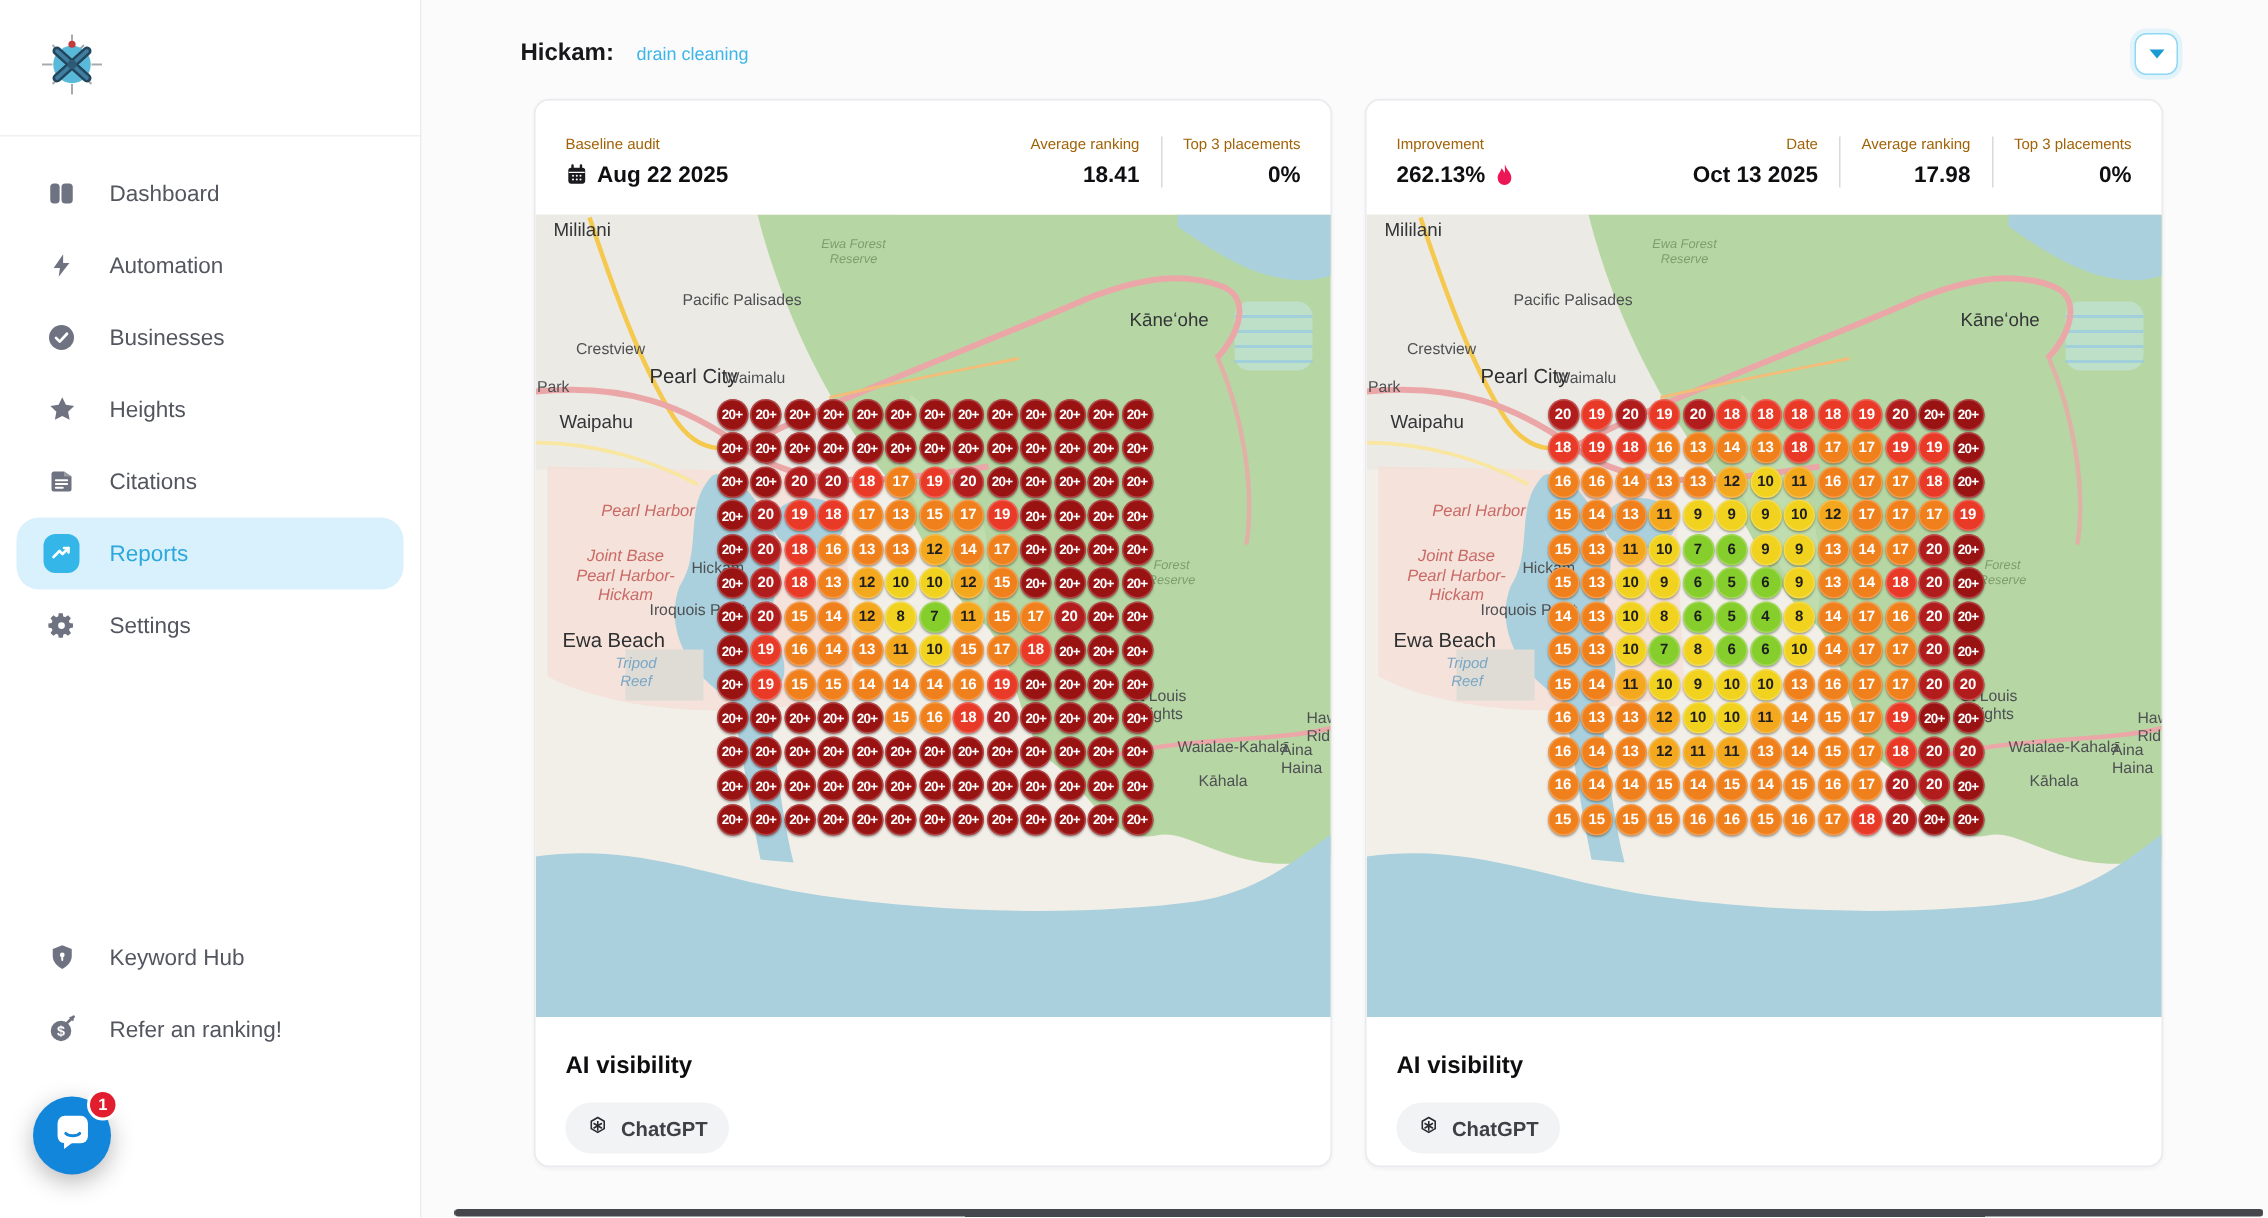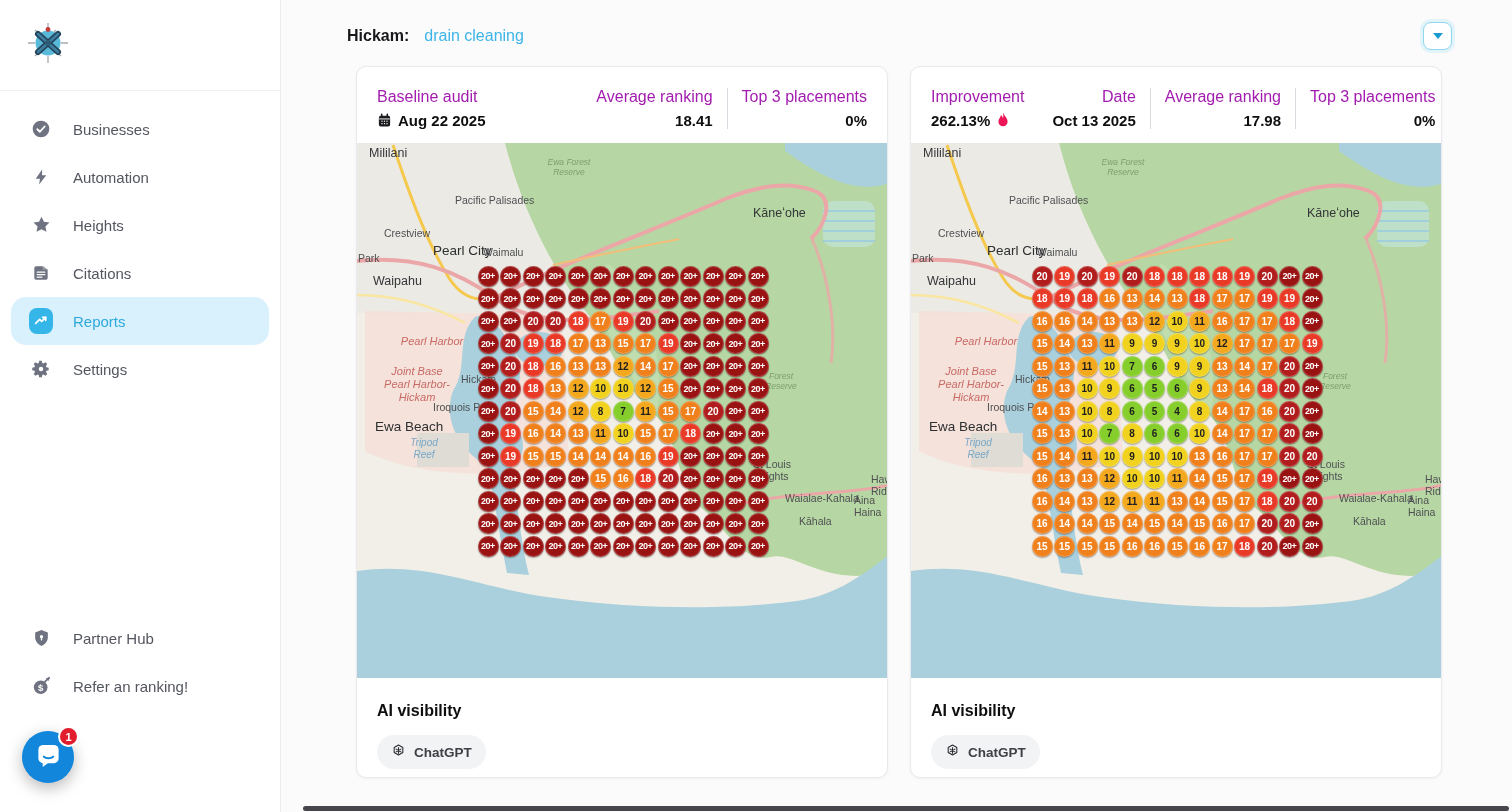--- a/index.html
+++ b/index.html
@@ -29,36 +29,36 @@
   }
   .chat-badge {
     position:absolute; right:-5px; top:-5px; min-width:21px; height:21px; border-radius:11px;
     background:var(--badge,#e11d2e); border:2px solid #fff; color:#fff; font-size:11px; font-weight:bold;
     display:flex; align-items:center; justify-content:center; padding:0 4px;
   }
   
   .main { margin-left:281px; height:812px; position:relative; }
   .topbar { display:flex; align-items:center; justify-content:space-between; padding:22px 60px 16px 66px; }
   .kw-label { font-weight:bold; font-size:16px; color:#18181b; }
-  .kw-value { color:var(--kw,#3db5e8); font-size:16px; margin-left:15px; cursor:pointer; }
+  .kw-value { color:var(--kw,#3db5e8); font-size:12px; margin-left:15px; cursor:pointer; }
   .dd-btn {
     width:29px; height:28px; border-radius:8px; border:1.5px solid #8ed8f3; background:#ffffff;
     display:flex; align-items:center; justify-content:center; cursor:pointer;
     box-shadow:0 0 0 3px rgba(150,220,245,.25);
   }
   .caret { width:0; height:0; border-left:5px solid transparent; border-right:5px solid transparent; border-top:6.5px solid #1a9ad3; }
   .cards { display:flex; gap:22px; padding-left:75px; }
   .card { width:532px; height:712px; background:#fff; border:1px solid #e9e9ee; border-radius:10px; box-shadow:0 1px 3px rgba(20,20,40,.05); overflow:hidden; }
   
   .stats { display:flex; align-items:center; height:76px; padding:6px 20px 0 20px; }
   .stat { display:flex; flex-direction:column; gap:6px; align-items:flex-end; padding:0 14px; }
   .stat:first-child { align-items:flex-start; margin-right:auto; padding-left:0; }
   .stat:last-child { padding-right:0; }
   .stat.divided { border-left:1px solid #d8d8de; }
-  .stat .lbl { font-size:16px; color:#a21caf; white-space:nowrap;text-align:center; }
+  .stat .lbl { font-size:10px; color:#a16207; white-space:nowrap;text-align:center; }
   .stat .val { font-size:15px; font-weight:bold; color:#0f0f12; display:flex; align-items:center; gap:6px; white-space:nowrap; }
   .ic-flame { color:var(--flame,#ec1555); display:flex; }
   .ic-cal { display:flex; }
   
   .map { position:relative; width:532px; height:535px; overflow:hidden; background:#f2efe8; }
   .mapbg { position:absolute; left:0; top:0; width:532px; height:535px; }
   .mlabel { position:absolute; white-space:pre-line; line-height:1.18; z-index:1; pointer-events:none; }
   .l-town  { font-size:12.5px; color:#333538; }
   .l-big   { font-size:13.5px; color:#2d2f31; }
   .l-place { font-size:10.5px; color:#4e5053; }
@@ -98,34 +98,43 @@
         <path d="M12 13 L32 31 M32 13 L12 31" stroke="#23465c" stroke-width="6" stroke-linecap="round"></path>
         <path d="M12 13 L32 31 M32 13 L12 31" stroke="#3f7ea0" stroke-width="2.5" stroke-linecap="round"></path>
         <circle cx="22" cy="22" r="3" fill="#2d5a74"></circle>
         <circle cx="22" cy="8.5" r="2.4" fill="#c43b3b"></circle>
       </svg>
     </span>
   </div>
   <nav class="side-nav" id="side-nav">
       <div class="side-item">
         <span class="ico">
+          <svg width="20" height="20" viewBox="0 0 24 24" fill="#6f7280">
+            <rect x="3" y="4" width="7.5" height="16" rx="3"></rect>
+            <rect x="12" y="4" width="9" height="16" rx="3"></rect>
+          </svg>
+        </span>
+        <span>Dashboard</span>
+      </div>
+      <div class="side-item">
+        <span class="ico">
+          <svg width="18" height="20" viewBox="0 0 24 24" fill="#6f7280">
+            <path d="M13.5 2 L5 14.2 h5.6 L9.5 22 L19 9.8 h-5.6 Z"></path>
+          </svg>
+        </span>
+        <span>Automation</span>
+      </div>
+      <div class="side-item">
+        <span class="ico">
           <svg width="20" height="20" viewBox="0 0 24 24">
             <path fill="#6f7280" d="M12 2a10 10 0 1 0 0 20 10 10 0 0 0 0-20z"></path>
             <path d="M7.6 12.3l3 3 5.8-6.3" stroke="#fff" stroke-width="2.2" fill="none" stroke-linecap="round" stroke-linejoin="round"></path>
           </svg>
         </span>
         <span>Businesses</span>
-      </div>
-      <div class="side-item">
-        <span class="ico">
-          <svg width="18" height="20" viewBox="0 0 24 24" fill="#6f7280">
-            <path d="M13.5 2 L5 14.2 h5.6 L9.5 22 L19 9.8 h-5.6 Z"></path>
-          </svg>
-        </span>
-        <span>Automation</span>
       </div>
       <div class="side-item">
         <span class="ico">
           <svg width="21" height="20" viewBox="0 0 24 24" fill="#6f7280">
             <path d="M12 2.2l2.9 6 6.6.9-4.8 4.6 1.2 6.5L12 17.1 6.1 20.2l1.2-6.5L2.5 9.1l6.6-.9z"></path>
           </svg>
         </span>
         <span>Heights</span>
       </div>
       <div class="side-item">
@@ -160,21 +169,21 @@
     </nav>
   <div class="side-footer" id="side-footer">
       <div class="side-item">
         <span class="ico">
           <svg width="19" height="20" viewBox="0 0 24 24">
             <path fill="#6f7280" d="M12 2l8 3.2v5.8c0 5-3.4 8.7-8 11-4.6-2.3-8-6-8-11V5.2z"></path>
             <circle cx="12" cy="10.3" r="2" fill="#fff"></circle>
             <rect x="11.2" y="11.3" width="1.6" height="4" rx="0.8" fill="#fff"></rect>
           </svg>
         </span>
-        <span>Partner Hub</span>
+        <span>Keyword Hub</span>
       </div>
       <div class="side-item">
         <span class="ico">
           <svg width="21" height="20" viewBox="0 0 24 24">
             <circle cx="11" cy="13.5" r="8.2" fill="#6f7280"></circle>
             <text x="11" y="17.6" text-anchor="middle" font-size="11.5" font-weight="bold" fill="#fff" font-family="Liberation Sans, sans-serif">$</text>
             <path d="M16.2 6.8 L21 2.2" stroke="#6f7280" stroke-width="2.2" stroke-linecap="round"></path>
             <path d="M21.8 1.4 l-1.1 4.6 -3.4-3.4 Z" fill="#6f7280"></path>
           </svg>
         </span>

